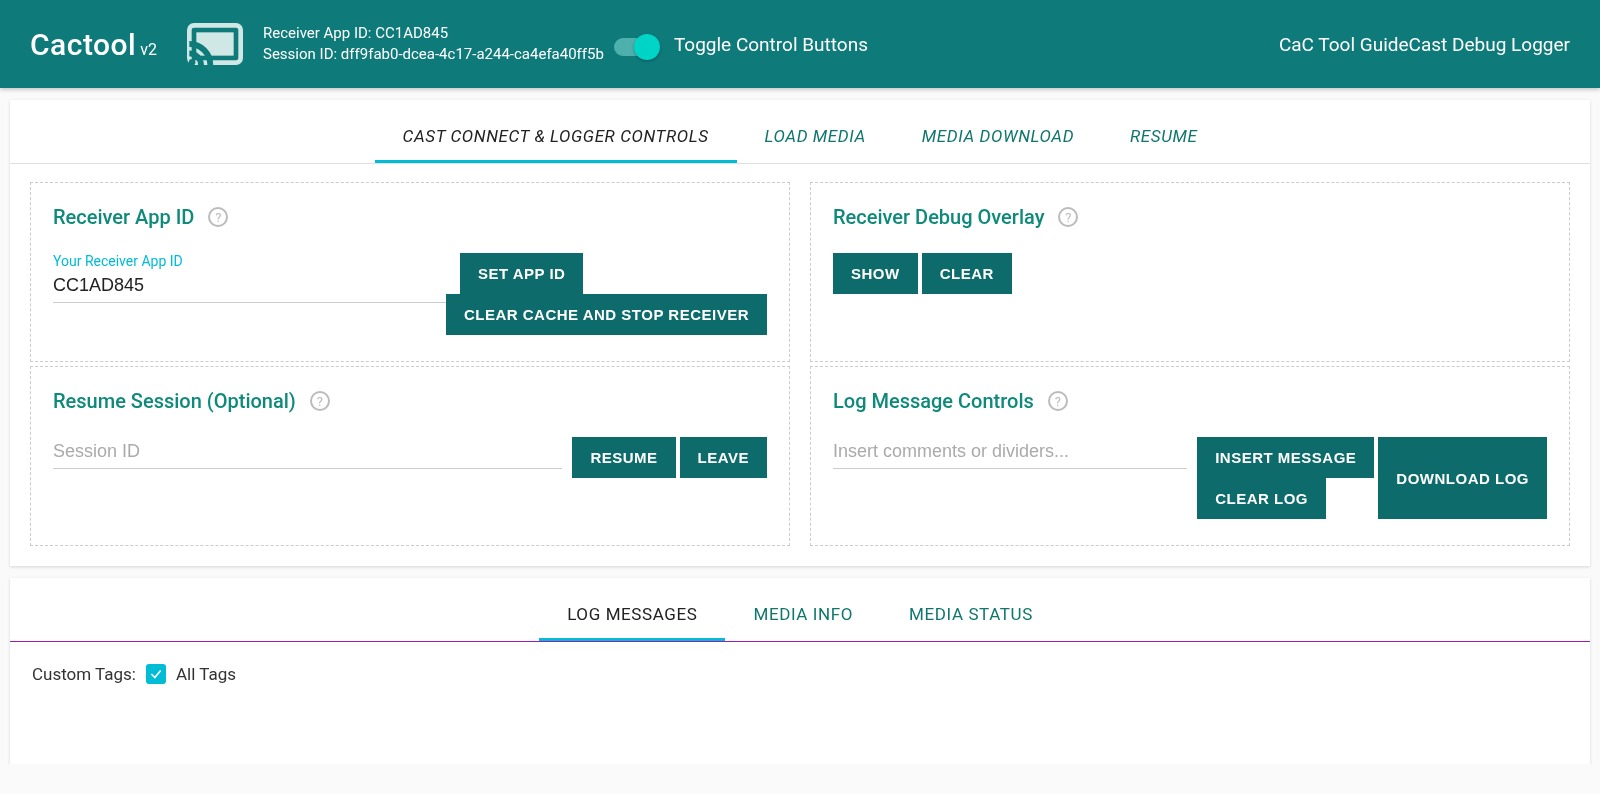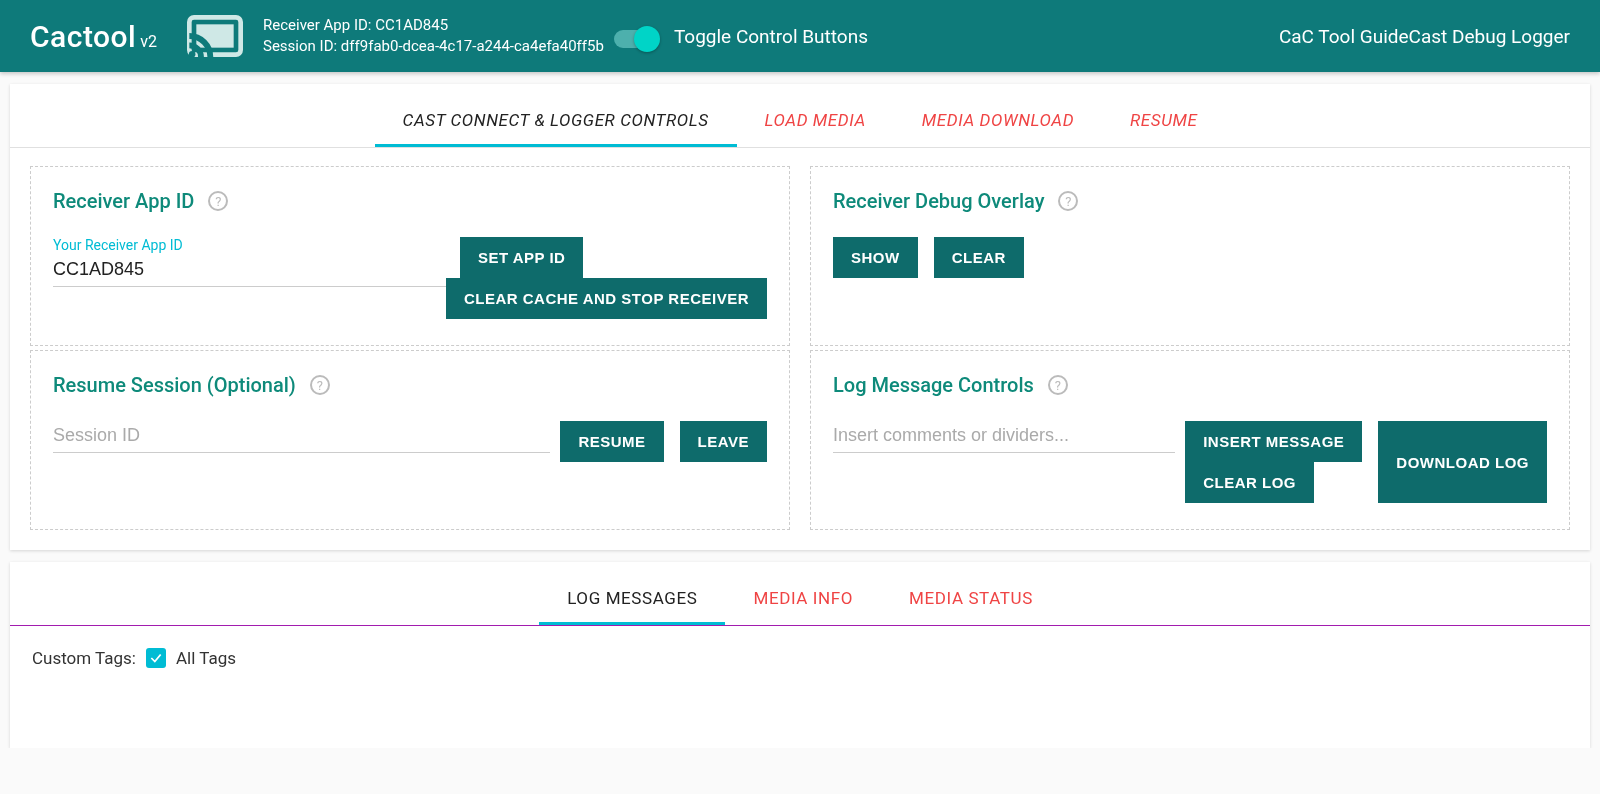--- a/index.html
+++ b/index.html
@@ -1,46 +1,46 @@
 <!DOCTYPE html>
 <html><head>
 <meta charset="utf-8">
 <style>
 * { box-sizing: border-box; margin: 0; padding: 0; }
 body { font-family: -apple-system, BlinkMacSystemFont, "Segoe UI", Roboto, Helvetica, Arial, sans-serif; background: #fafafa; color: #333; width: 1600px; }
-.header { background: #0e7a7a; color: #fff; display: flex; align-items: center; padding: 0 30px; height: 72px; box-shadow: 0 2px 4px rgba(0,0,0,0.2); }
+.header { background: #0e7a7a; color: #fff; display: flex; align-items: center; padding: 0 30px; height: 88px; box-shadow: 0 2px 4px rgba(0,0,0,0.2); }
 .brand { display: flex; align-items: baseline; margin-right: 20px; }
 .brand-name { font-size: 30px; font-weight: 500; letter-spacing: 0.5px; }
 .brand-ver { font-size: 16px; margin-left: 4px; font-weight: 400; }
 .cast-icon-wrap { width: 56px; height: 44px; margin-left: 10px; margin-right: 20px; display:flex; align-items:center; }
 .info-block { font-size: 15px; line-height: 1.4; flex: 0 0 auto; }
 .toggle-wrap { display: flex; align-items: flex-end; margin-left: 10px; }
 .toggle { position: relative; width: 42px; height: 18px; background: #4db0ad; border-radius: 9px; margin-right: 18px; }
 .toggle-knob { position: absolute; right: -4px; top: -4px; width: 26px; height: 26px; background: #00d4c7; border-radius: 50%; box-shadow: 0 1px 3px rgba(0,0,0,0.3); }
 .toggle-label { font-size: 19px; color: #fff; }
 .header-links { margin-left: auto; display: flex; font-size: 19px; }
 .header-links a { color: #fff; text-decoration: none; cursor: pointer; }
 
 .panel { background: #fff; margin: 12px 10px; box-shadow: 0 1px 3px rgba(0,0,0,0.15); }
 .tabs { display: flex; justify-content: center; border-bottom: 1px solid #e0e0e0; padding-top: 14px; font-style: italic; }
-.tab { padding: 12px 28px 14px; font-size: 17px; letter-spacing: 0.6px; color: #ef4444; cursor: pointer; border-bottom: 3px solid transparent; }
+.tab { padding: 12px 28px 14px; font-size: 17px; letter-spacing: 0.6px; color: #0f766e; cursor: pointer; border-bottom: 3px solid transparent; }
 .tab.active { color: #222; border-bottom-color: #00bcd4; }
 
 .cards-row { display: flex; gap: 20px; padding: 18px 20px 4px; }
 .card { flex: 1; border: 1px dashed #ccc; padding: 22px 22px 26px; background: #fff; }
 .card-header { display: flex; align-items: center; gap: 14px; margin-bottom: 24px; }
 .card-title { color: #0e8a7a; font-size: 20px; font-weight: 500; }
 .help-icon { width: 20px; height: 20px; border: 2px solid #bbb; border-radius: 50%; color: #bbb; font-size: 13px; display: flex; align-items: center; justify-content: center; cursor: pointer; }
 
 .card-body { display: flex; align-items: flex-start; gap: 10px; }
 .field { flex: 1; }
 .field-label { color: #00bcd4; font-size: 14px; margin-bottom: 2px; display:block; }
 .text-input { width: 100%; border: none; border-bottom: 1px solid #ccc; font-size: 18px; padding: 4px 0 6px; outline: none; background: transparent; color:#222; }
 .text-input::placeholder { color: #aaa; }
-.btn-row { display: flex; gap: 16px; flex-wrap: wrap; }
+.btn-row { display: flex; gap: 4px; flex-wrap: wrap; }
 .btn { background: #0e6b6b; color: #fff; border: none; padding: 12px 18px; font-size: 15px; font-weight: 700; letter-spacing: 0.5px; cursor: pointer; white-space: nowrap; }
 .btn-stack { display:inline-flex; flex-direction:column; align-items:flex-start; }
 .btn-stack .btn:nth-child(2){ margin-left:-14px; }
 
 .bottom-panel { background:#fff; margin: 12px 10px 0; box-shadow: 0 1px 3px rgba(0,0,0,0.15); padding-bottom: 80px; }
 .tabs2 { display:flex; justify-content:center; border-bottom:1px solid #a21caf; padding-top:14px; }
 .custom-tags { display:flex; align-items:center; gap:10px; padding: 22px 22px 0; font-size:17px; }
 .checkbox { width:20px; height:20px; background:#00bcd4; border-radius:3px; display:flex; align-items:center; justify-content:center; cursor:pointer; }
 .checkbox svg { width:14px; height:14px; }
 </style>

